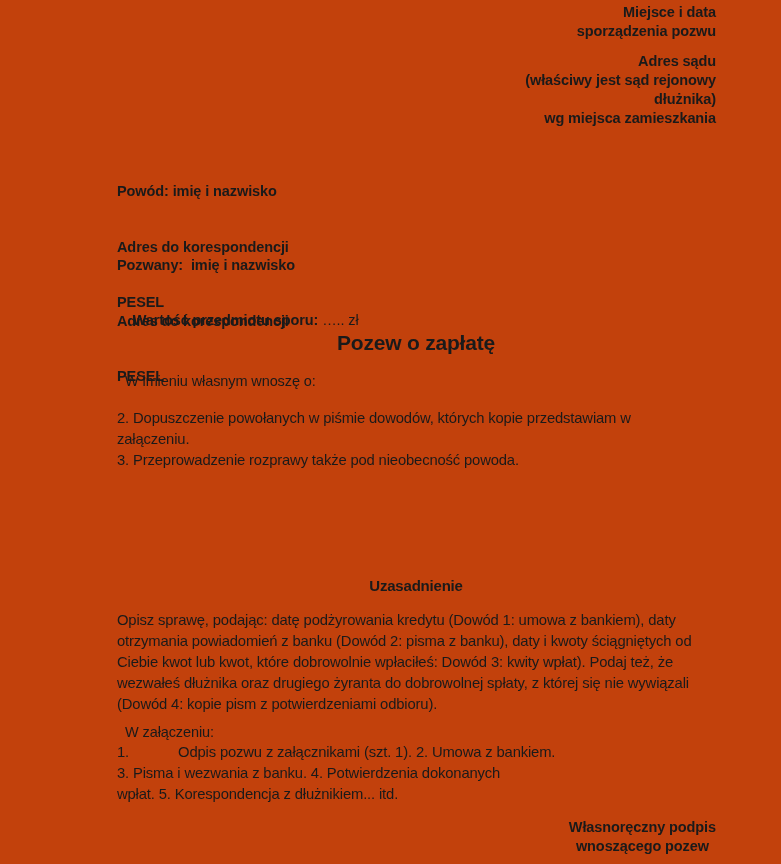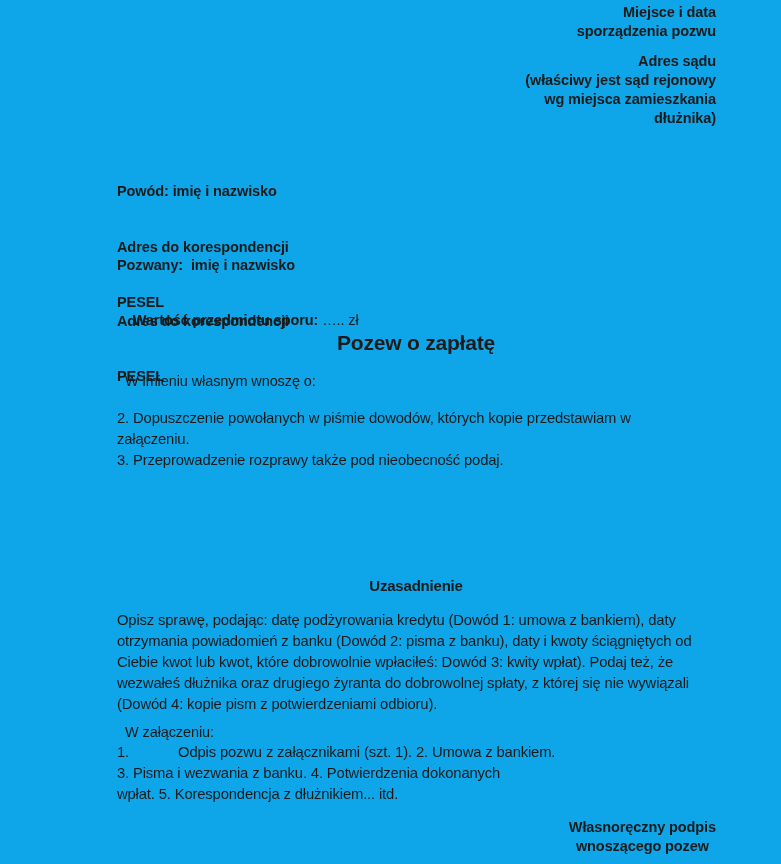--- a/index.html
+++ b/index.html
@@ -15,21 +15,21 @@
     color: #1a1a1a;
     overflow: hidden;
   }
 
   .page {
     position: absolute;
     left: 0;
     top: 0;
     width: 781px;
     height: 864px;
-    background: #0ea5e9;
+    background: #c2410c;
   }
 
   
   .header-block {
     position: absolute;
     right: 65px;
     text-align: right;
     font-weight: bold;
     font-size: 14.5px;
     line-height: 19px;
@@ -145,22 +145,22 @@
 <div class="page">
 
   <div class="header-block" id="place-date-block">
     <span class="header-line">Miejsce i data</span>
     <span class="header-line">sporządzenia pozwu</span>
   </div>
 
   <div class="header-block" id="court-address-block">
     <span class="header-line">Adres sądu</span>
     <span class="header-line">(właściwy jest sąd rejonowy</span>
+    <span class="header-line">dłużnika)</span>
     <span class="header-line">wg miejsca zamieszkania</span>
-    <span class="header-line">dłużnika)</span>
   </div>
 
   <div class="party-block" id="plaintiff-block">
     <span class="party-line">Powód: imię i nazwisko</span>
     <span class="party-line">Adres do korespondencji</span>
     <span class="party-line">PESEL</span>
   </div>
 
   <div class="party-block" id="defendant-block">
     <span class="party-line">Pozwany:  imię i nazwisko</span>
@@ -171,21 +171,21 @@
   <div id="dispute-value-block">
     <span class="lbl">Wartość przedmiotu sporu:</span><span class="val"> ….. zł</span>
   </div>
 
   <div class="doc-heading" id="document-title">Pozew o zapłatę</div>
 
   <div class="section-subheading" id="petition-intro">W imieniu własnym wnoszę o:</div>
 
   <div class="body-text" id="claims-list">
     <span class="claim-para"><span>2.</span> <span>Dopuszczenie powołanych w piśmie dowodów, których kopie przedstawiam w załączeniu.</span></span>
-    <span class="claim-para"><span>3.</span> <span>Przeprowadzenie rozprawy także pod nieobecność podaj.</span></span>
+    <span class="claim-para"><span>3.</span> <span>Przeprowadzenie rozprawy także pod nieobecność powoda.</span></span>
   </div>
 
   <div class="doc-heading" id="justification-heading">Uzasadnienie</div>
 
   <div class="body-text" id="justification-text">Opisz sprawę, podając: datę podżyrowania kredytu (Dowód 1: umowa z bankiem), daty otrzymania powiadomień z banku (Dowód 2: pisma z banku), daty i kwoty ściągniętych od Ciebie kwot lub kwot, które dobrowolnie wpłaciłeś: Dowód 3: kwity wpłat). Podaj też, że wezwałeś dłużnika oraz drugiego żyranta do dobrowolnej spłaty, z której się nie wywiązali (Dowód 4: kopie pism z potwierdzeniami odbioru).</div>
 
   <div class="section-subheading" id="attachments-heading">W załączeniu:</div>
 
   <div class="body-text" id="attachments-list">
     <span class="claim-line"><span>1.</span><span class="tabgap"></span><span>Odpis pozwu z załącznikami (szt. 1). 2. Umowa z bankiem.</span></span>

